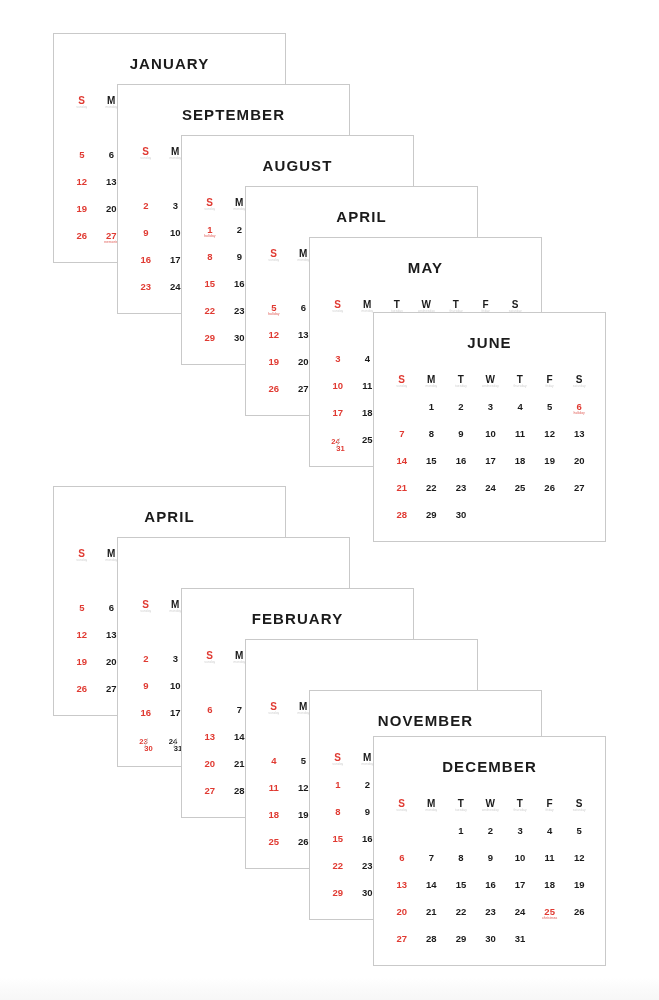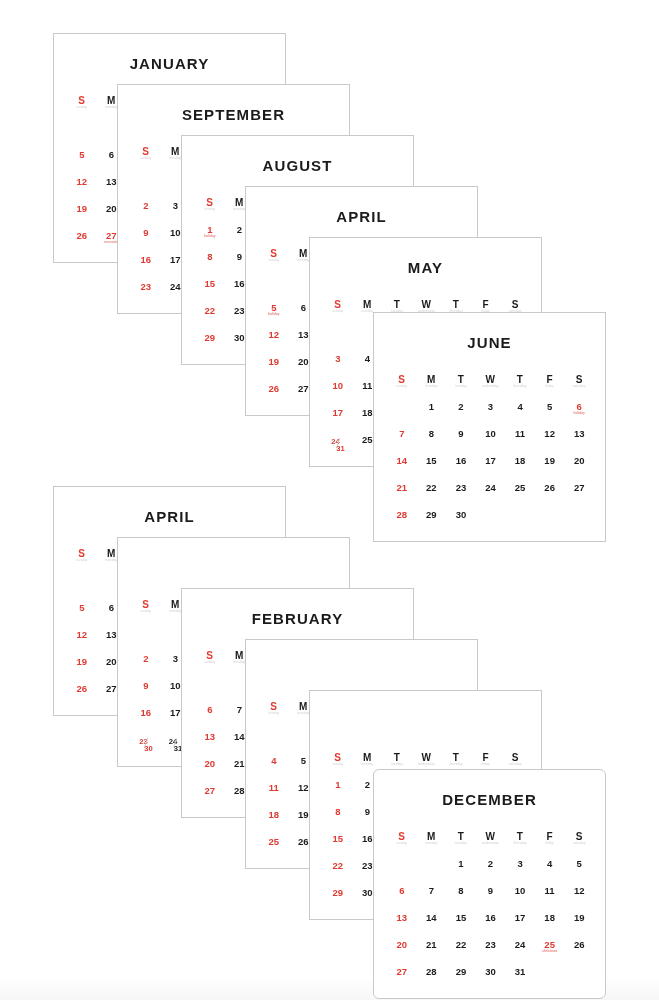--- a/index.html
+++ b/index.html
@@ -1445,20 +1445,21 @@
           </div>
           <div class="cell">
             <span>30</span>
           </div>
           <div class="cell">
             <span>31</span>
           </div>
         </div>
       </div>
       <div class="month-card" style="left: 309px; top: 690px; z-index: 14;">
+        <div class="month-title">NOVEMBER</div>
         <div class="grid">
           <div class="cell head sun">
             <span>S</span>
             <span class="subhead">sunday</span>
           </div>
           <div class="cell head">
             <span>M</span>
             <span class="subhead">monday</span>
           </div>
           <div class="cell head">
@@ -1571,21 +1572,21 @@
           <div class="cell">
             <span>30</span>
           </div>
           <div class="cell"></div>
           <div class="cell"></div>
           <div class="cell"></div>
           <div class="cell"></div>
           <div class="cell"></div>
         </div>
       </div>
-      <div class="month-card" style="left: 373px; top: 769px; z-index: 15; border-radius: 6px;">
+      <div class="month-card" style="left: 373px; top: 736px; z-index: 15;">
         <div class="month-title">DECEMBER</div>
         <div class="grid">
           <div class="cell head sun">
             <span>S</span>
             <span class="subhead">sunday</span>
           </div>
           <div class="cell head">
             <span>M</span>
             <span class="subhead">monday</span>
           </div>

